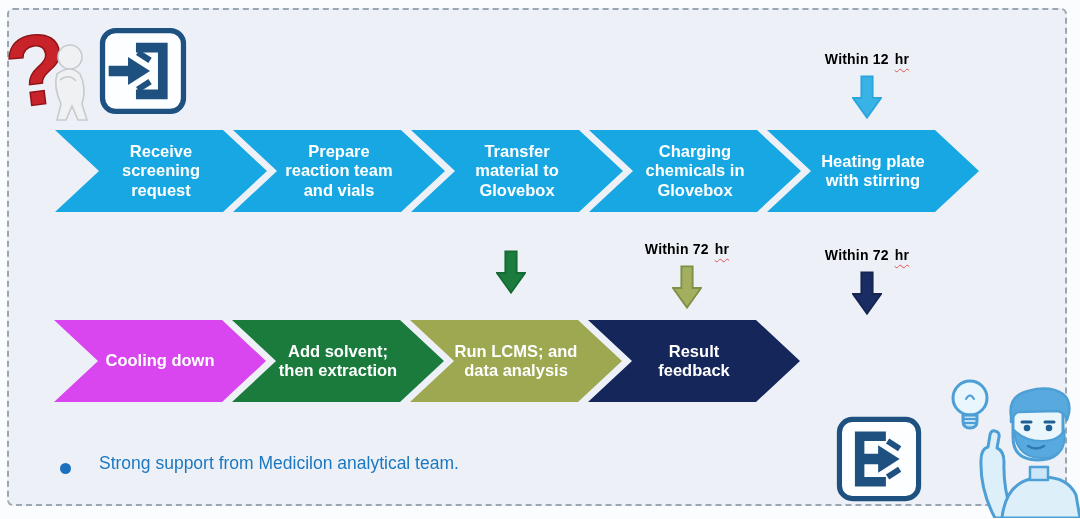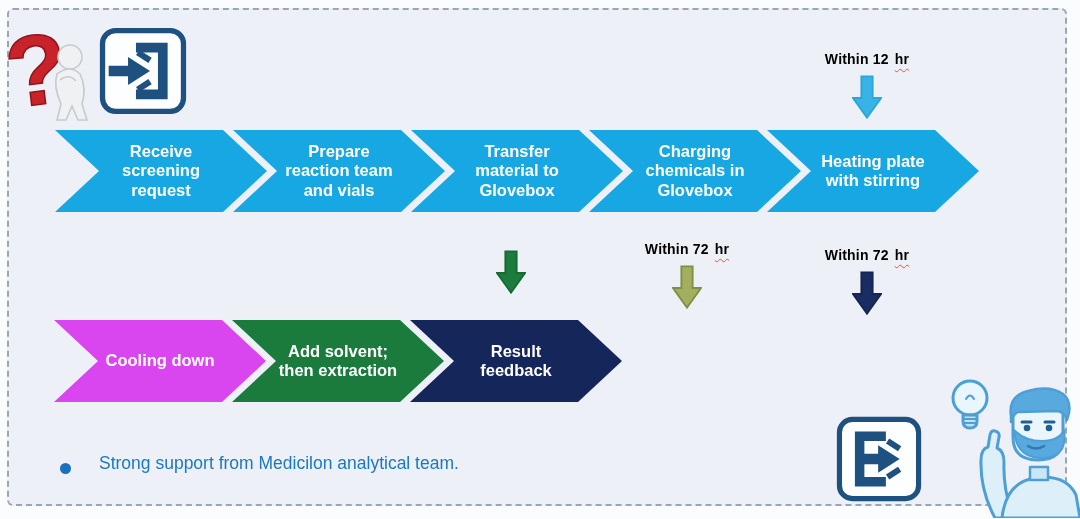--- a/index.html
+++ b/index.html
@@ -93,20 +93,23 @@
         <span>Heating plate with stirring</span>
       </div>
     </div>
   <div id="row2" class="chev-row">
       <div class="chev" style="background: #d946ef;">
         <span>Cooling down</span>
       </div>
       <div class="chev" style="background: rgb(26, 123, 61);">
         <span>Add solvent; then extraction</span>
       </div>
+      <div class="chev" style="background: rgb(158, 168, 80);">
+        <span>Run LCMS; and data analysis</span>
+      </div>
       <div class="chev" style="background: rgb(21, 38, 91);">
         <span>Result feedback</span>
       </div>
     </div>
 
   <div id="annos">
       <div class="anno a0">
         <div><span class="anno-main">Within 12</span><span class="anno-unit">hr</span></div>
         <svg viewBox="0 0 32 46" class="anno-arrow">
           <path d="M10 1 H22 V24 H31 L16 45 L1 24 H10 Z" fill="#39B2E6" stroke="#2BA5DD" stroke-width="2"></path>

